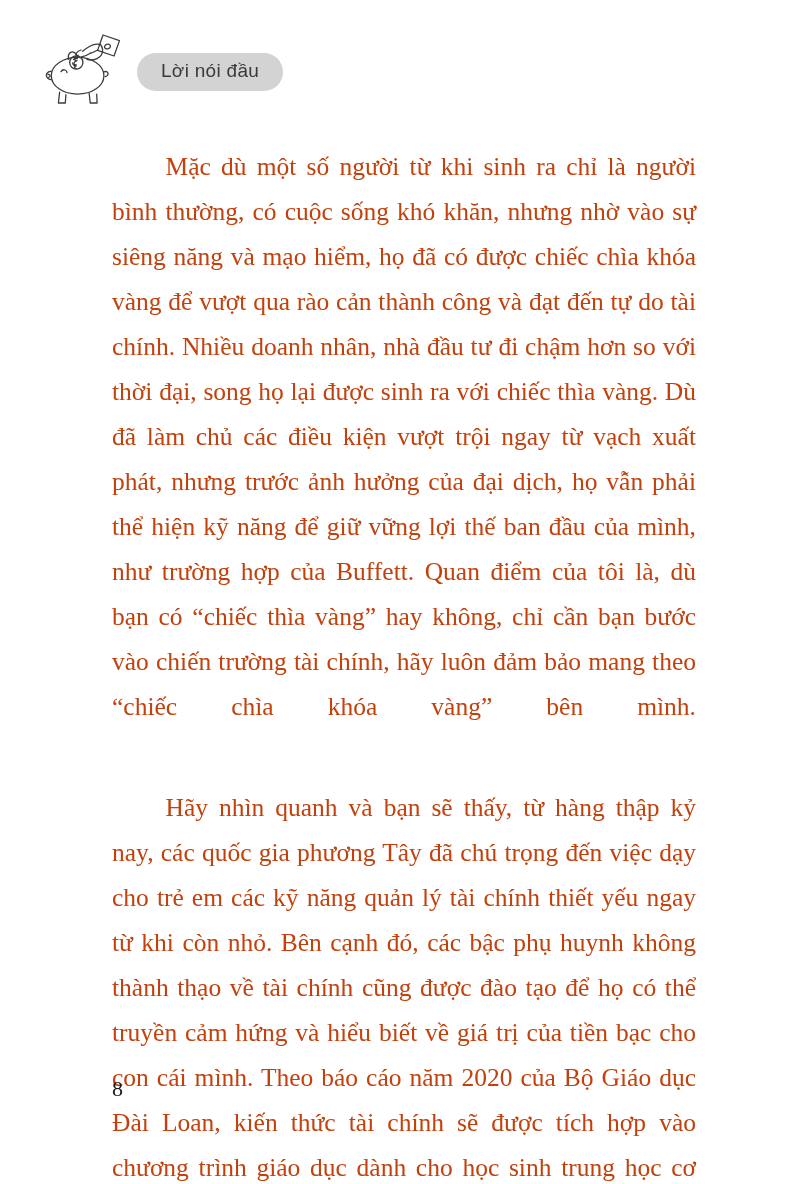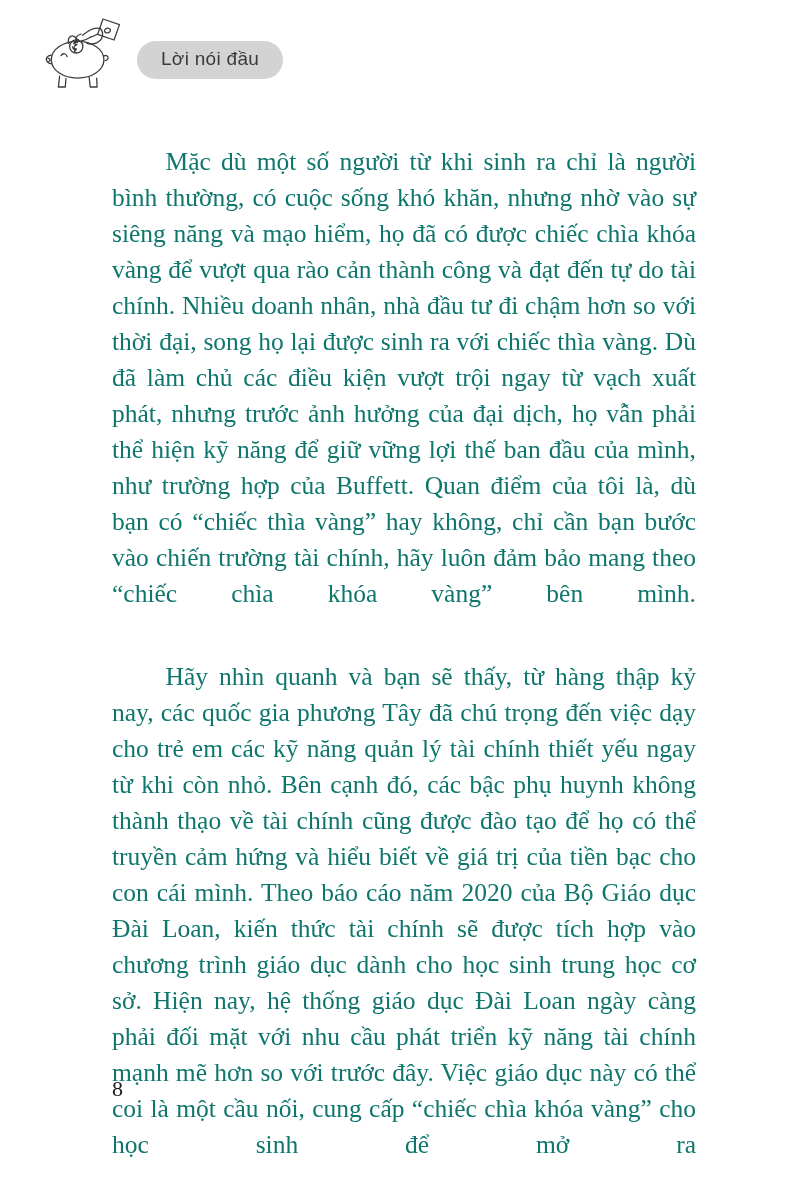--- a/index.html
+++ b/index.html
@@ -20,25 +20,25 @@
     width: 805px;
     height: 1184px;
     background: #ffffff;
     box-sizing: border-box;
   }
 
   
   .page-header {
     position: absolute;
     left: 45px;
-    top: 16px;
+    top: 28px;
     width: 700px;
     height: 80px;
     display: flex;
-    align-items: flex-start;
+    align-items: flex-end;
   }
 
   .piggy-icon {
     width: 82px;
     height: 76px;
     flex: 0 0 auto;
     display: block;
   }
 
   .chapter-badge {
@@ -63,22 +63,22 @@
     top: 144px;
     width: 584px;
   }
 
   .body-paragraph {
     margin: 0;
     text-align: justify;
     text-justify: inter-word;
     font-family: "Liberation Serif", serif;
     font-size: 25.5px;
-    line-height: 36px;
-    color: #0f766e;
+    line-height: 45px;
+    color: #c2410c;
     text-indent: 2.1em;
     hyphens: none;
     word-spacing: 0.01em;
   }
 
   .body-paragraph + .body-paragraph {
     margin-top: 11px;
   }
 
   

